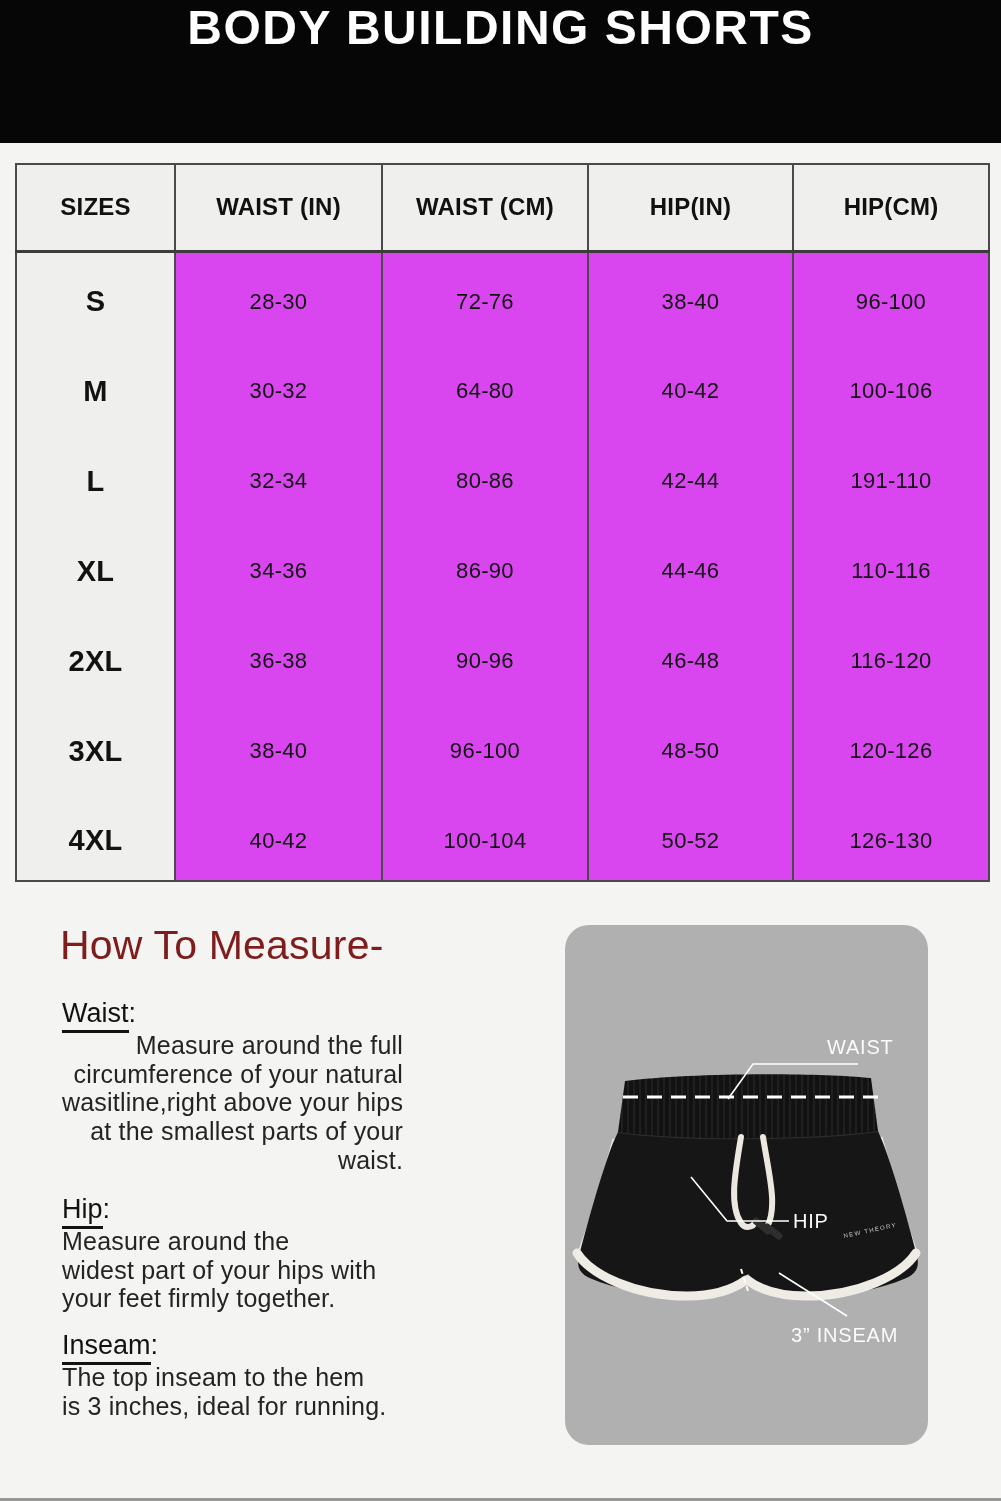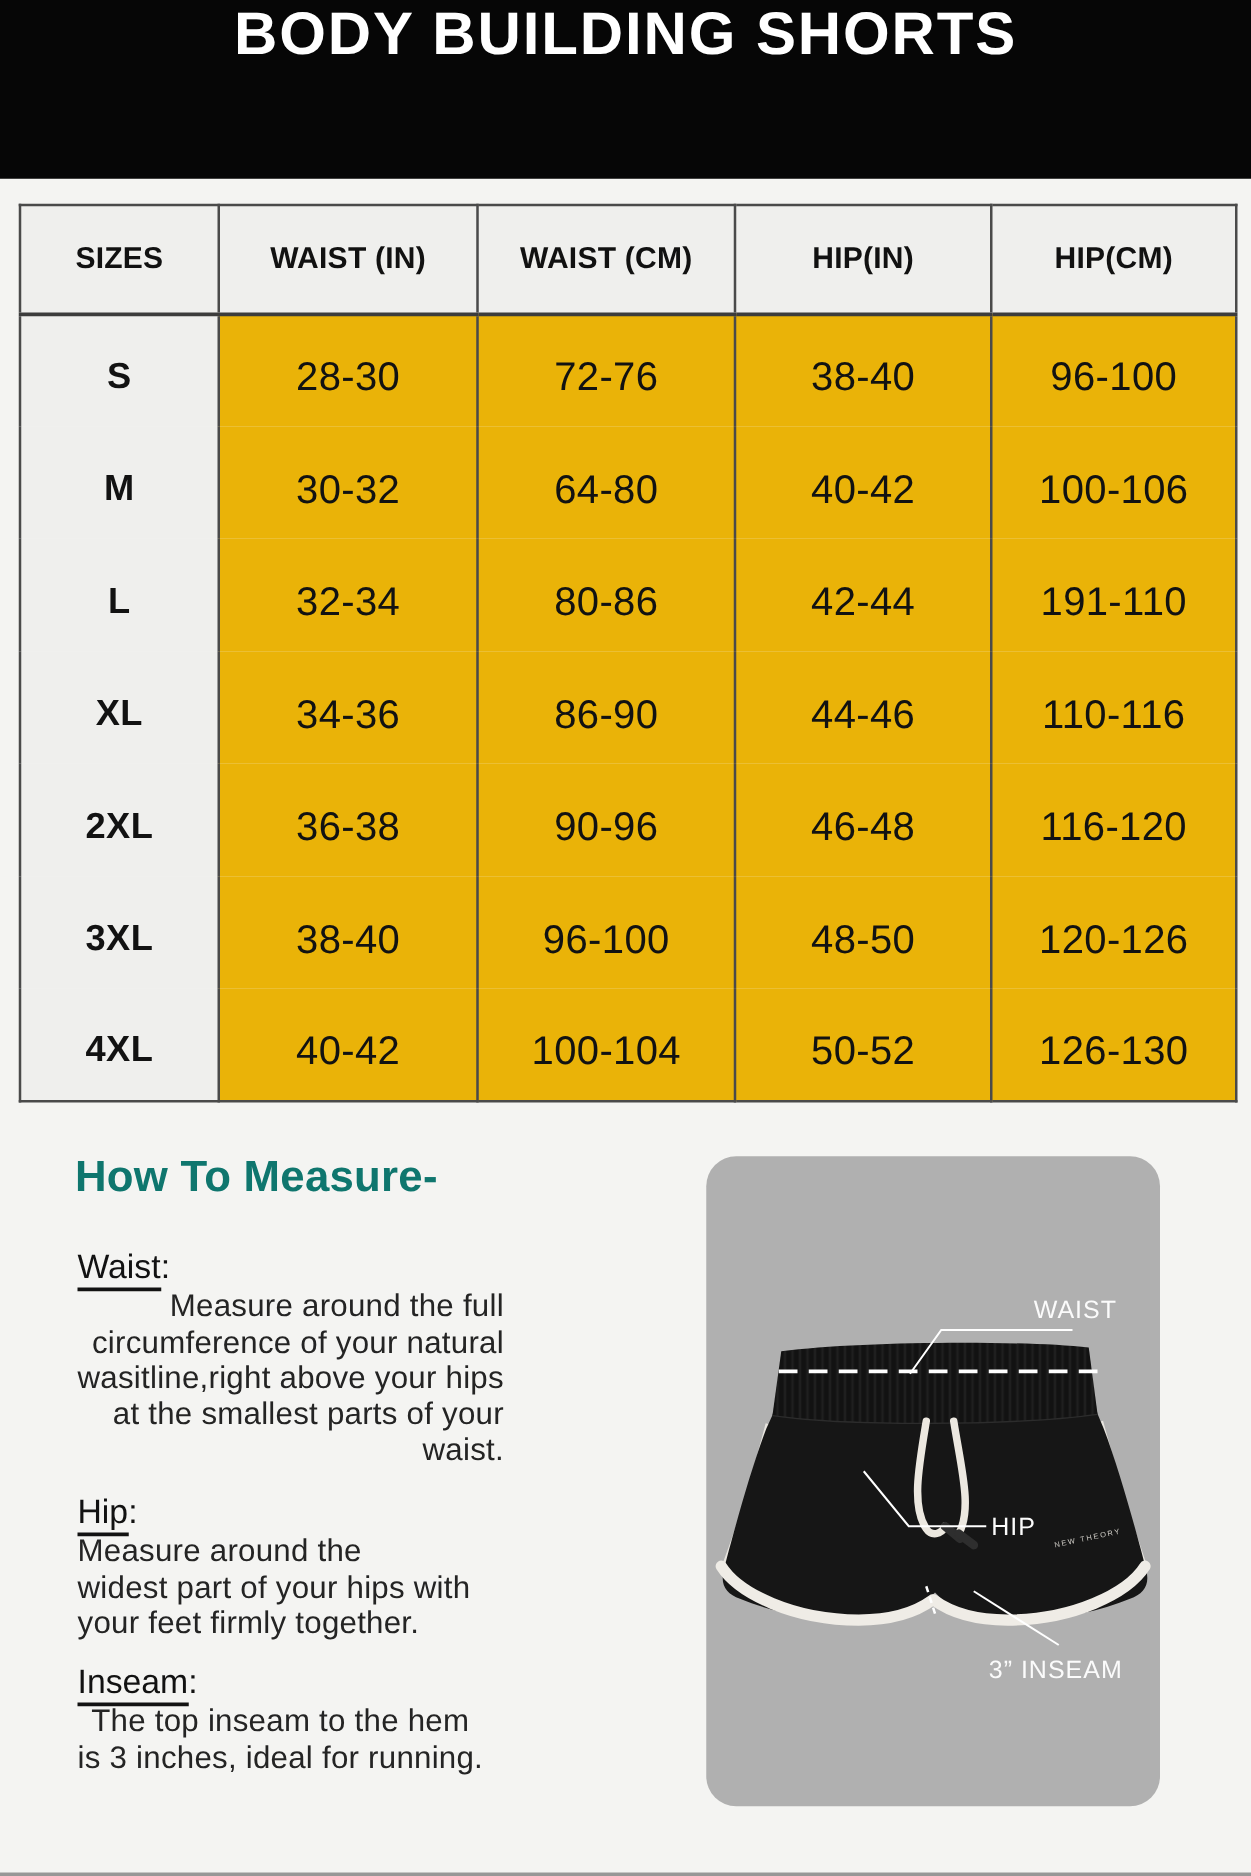--- a/index.html
+++ b/index.html
@@ -48,37 +48,37 @@
     border-top:2px solid #4a4a4a;
     border-bottom:3px solid #3c3c3c;
     font-size:24px;
     font-weight:bold;
     letter-spacing:0.2px;
     color:#111;
     margin-left:40px;
   }
   table.size-chart tbody td {
     height:90px;
-    background:#eab308;
-    font-size:32px;
+    background:#d946ef;
+    font-size:22px;
     color:#121212;
     padding-top:10px;
     letter-spacing:0.3px;
   }
   table.size-chart tbody td.size-col {
     background:#efefed;
     font-weight:bold;
     font-size:29px;
   }
   table.size-chart tbody tr:last-child td { border-bottom:2px solid #4a4a4a; }
 
   
   .measure-heading {
     position:absolute; left:60px; top:922px;
-    font-size:35px; font-weight:bold; color:#0f766e;
+    font-size:41px; font-weight:normal; color:#7f1d1d;
     letter-spacing:0.2px;
   }
   .measure-label {
     position:absolute; left:62px;
     font-size:27px; font-weight:normal; color:#121212;
   }
   .measure-label .word {
     border-bottom:3px solid #121212;
     padding-bottom:1px;
     display:inline-block;
@@ -87,21 +87,21 @@
     position:absolute; left:62px;
     font-size:25px; line-height:28.7px; color:#242424;
     white-space:pre-line;
     letter-spacing:0.2px;
   }
   #waist-label  { top:998px; }
   #waist-text   { top:1031px;text-align:right; }
   #hip-label    { top:1194px; }
   #hip-text     { top:1227px; }
   #inseam-label { top:1330px; }
-  #inseam-text  { top:1363px;text-align:center; }
+  #inseam-text  { top:1363px; }
 
   
   .diagram-box {
     position:absolute; left:565px; top:925px;
     width:363px; height:520px;
     background:#b0b0b0;
     border-radius:24px;
     overflow:hidden;
   }
   .diagram-box svg { display:block; width:363px; height:520px; }

